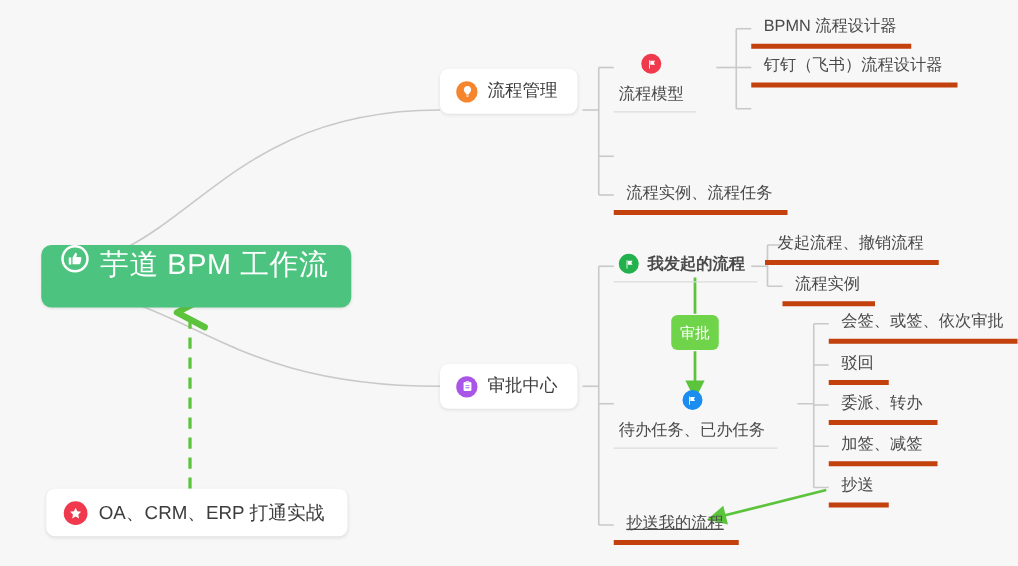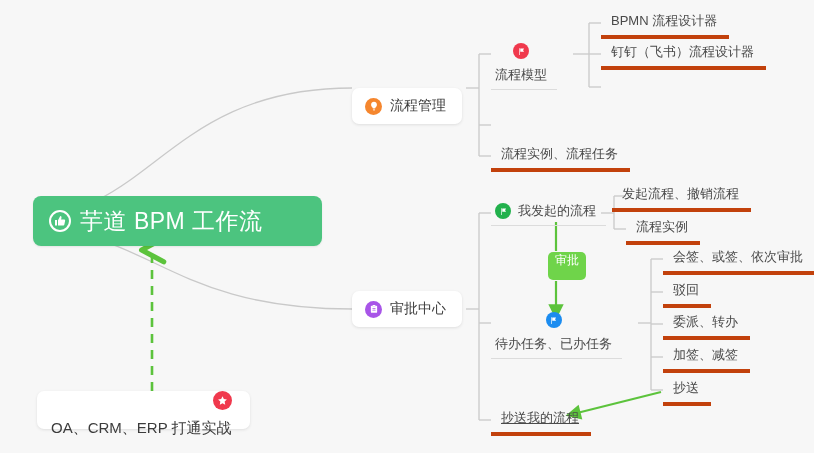--- a/index.html
+++ b/index.html
@@ -25,26 +25,26 @@
     width: 814px;
     height: 453px;
     pointer-events: none;
   }
 
   
   .root-node {
     position: absolute;
     left: 33px;
     top: 196px;
-    width: 289px;
+    width: 248px;
     height: 50px;
     background: #4cc47f;
     border-radius: 8px;
     display: flex;
-    align-items: center;
+    align-items: flex-start;
     gap: 9px;
     padding-left: 16px;
     box-sizing: border-box;
     box-shadow: 0 1px 2px rgba(0,0,0,0.08);
   }
   .root-node .root-label {
     color: #ffffff;
     font-size: 23px;
     letter-spacing: 0.5px;
     white-space: nowrap;
@@ -61,21 +61,21 @@
     gap: 8px;
     padding: 0 16px 0 13px;
     box-sizing: border-box;
     box-shadow: 0 1px 3px rgba(0,0,0,0.10);
     white-space: nowrap;
   }
   .branch-node .branch-label {
     color: #3c3c3c;
     font-size: 14px;
   }
-  #branch-process { left: 352px; top: 88px; }
+  #branch-process { left: 352px; top: 55px; }
   #branch-approval { left: 352px; top: 291px; }
 
   
   .sub-node {
     position: absolute;
     display: flex;
     align-items: center;
     gap: 7px;
     padding: 3px 10px 5px 4px;
     border-bottom: 1px solid #dcdcdc;
@@ -98,44 +98,43 @@
 
   
   #node-integration {
     position: absolute;
     left: 37px;
     top: 391px;
     height: 38px;
     background: #ffffff;
     border-radius: 7px;
     display: flex;
-    align-items: flex-end;
+    align-items: center;
     gap: 9px;
     padding: 0 18px 0 14px;
     box-sizing: border-box;
     box-shadow: 0 1px 3px rgba(0,0,0,0.10);
     white-space: nowrap;
-    flex-direction: column;
   }
   #node-integration .int-label {
     color: #3c3c3c;
     font-size: 15px;
   }
 
   
   #tag-approve {
     position: absolute;
-    left: 548px;
+    left: 537px;
     top: 252px;
     width: 38px;
     height: 28px;
     background: #6fd44a;
     border-radius: 5px;
     display: flex;
-    align-items: flex-start;
+    align-items: center;
     justify-content: center;
   }
   #tag-approve .tag-label {
     color: #ffffff;
     font-size: 12px;
     white-space: nowrap;
   }
 
   
   .badge {
@@ -263,21 +262,21 @@
         <rect x="4.5" y="4" width="15" height="17" rx="2"></rect>
         <rect x="8.5" y="1.6" width="7" height="4" rx="1.4" fill="#a855e8"></rect>
         <rect x="8.5" y="2.2" width="7" height="3" rx="1.2" fill="#ffffff"></rect>
         <rect x="8" y="10" width="8" height="1.7" rx="0.8" fill="#a855e8"></rect>
         <rect x="8" y="14" width="8" height="1.7" rx="0.8" fill="#a855e8"></rect>
       </svg>
     </span>
     <span class="branch-label">审批中心</span>
   </div>
 
-  <div class="sub-node" style="left:491px; top:199px;">
+  <div class="sub-node" style="left:491px; top:199px;font-weight:bold;">
     <span class="badge" style="background:#22b14c;">
       <svg width="9" height="9" viewBox="0 0 24 24" fill="#ffffff">
         <path d="M6,3 h1.8 v18 H6 z"></path>
         <path d="M8.6,4 h10.2 l-2.6,4.4 2.6,4.4 H8.6 z"></path>
       </svg>
     </span>
     <span class="sub-label">我发起的流程</span>
   </div>
 
   <div class="leaf-node" style="left:612px; top:182px;">发起流程、撤销流程</div>

